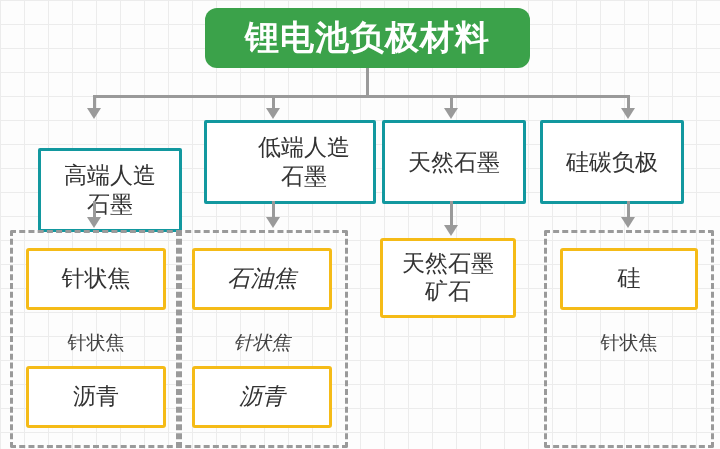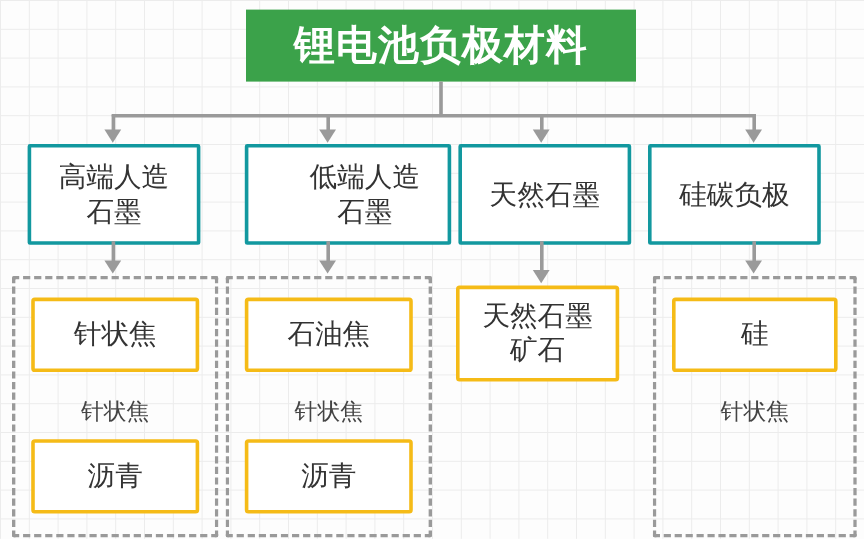--- a/index.html
+++ b/index.html
@@ -12,21 +12,21 @@
     width:720px;height:449px;
     overflow:hidden;
     background-color:#fdfdfd;
     background-image:
       linear-gradient(#ececec 1px, transparent 1px),
       linear-gradient(90deg, #ececec 1px, transparent 1px);
     background-size:24px 24px;
   }
   .title-box{
     position:absolute;left:205px;top:8px;width:325px;height:60px;
-    background:#3ba24a;border-radius:0;
+    background:#3ba24a;border-radius:12px;
     display:flex;align-items:center;justify-content:center;
     color:#ffffff;font-size:34px;font-weight:bold;letter-spacing:1px;
   }
   .vline{position:absolute;width:3px;background:#9a9a9a;}
   .hline{position:absolute;height:3px;background:#9a9a9a;border-radius:2px;}
   .arrowhead{
     position:absolute;width:0;height:0;
     border-left:7px solid transparent;
     border-right:7px solid transparent;
     border-top:11px solid #9a9a9a;
@@ -75,21 +75,21 @@
 
   <div class="vline" style="left:272px;top:95px;height:14px;"></div>
   <div class="arrowhead" style="left:266px;top:108px;"></div>
 
   <div class="vline" style="left:450px;top:95px;height:14px;"></div>
   <div class="arrowhead" style="left:444px;top:108px;"></div>
 
   <div class="vline" style="left:627px;top:95px;height:14px;"></div>
   <div class="arrowhead" style="left:621px;top:108px;"></div>
 
-  <div class="node-box" style="left:23px;">高端人造
+  <div class="node-box" style="left:38px;margin-top:28px;">高端人造
 石墨</div>
   <div class="node-box" style="left:204px;padding-left:28px;">低端人造
 石墨</div>
   <div class="node-box" style="left:382px;">天然石墨</div>
   <div class="node-box" style="left:540px;">硅碳负极</div>
 
   <div class="vline" style="left:93px;top:201px;height:17px;"></div>
   <div class="arrowhead" style="left:87px;top:217px;"></div>
 
   <div class="vline" style="left:272px;top:201px;height:17px;"></div>
@@ -100,21 +100,21 @@
 
   <div class="vline" style="left:627px;top:201px;height:17px;"></div>
   <div class="arrowhead" style="left:621px;top:217px;"></div>
 
   <div class="dashed-group" style="left:10px;width:166px;">
     <div class="leaf-box top">针状焦</div>
     <div class="mid-text">针状焦</div>
     <div class="leaf-box bottom">沥青</div>
   </div>
 
-  <div class="dashed-group" style="left:188px;width:166px;">
+  <div class="dashed-group" style="left:176px;width:166px;font-style:italic;">
     <div class="leaf-box top">石油焦</div>
     <div class="mid-text">针状焦</div>
     <div class="leaf-box bottom">沥青</div>
   </div>
 
   <div class="leaf-box standalone">天然石墨
 矿石</div>
 
   <div class="dashed-group" style="left:544px;width:164px;">
     <div class="leaf-box top">硅</div>

